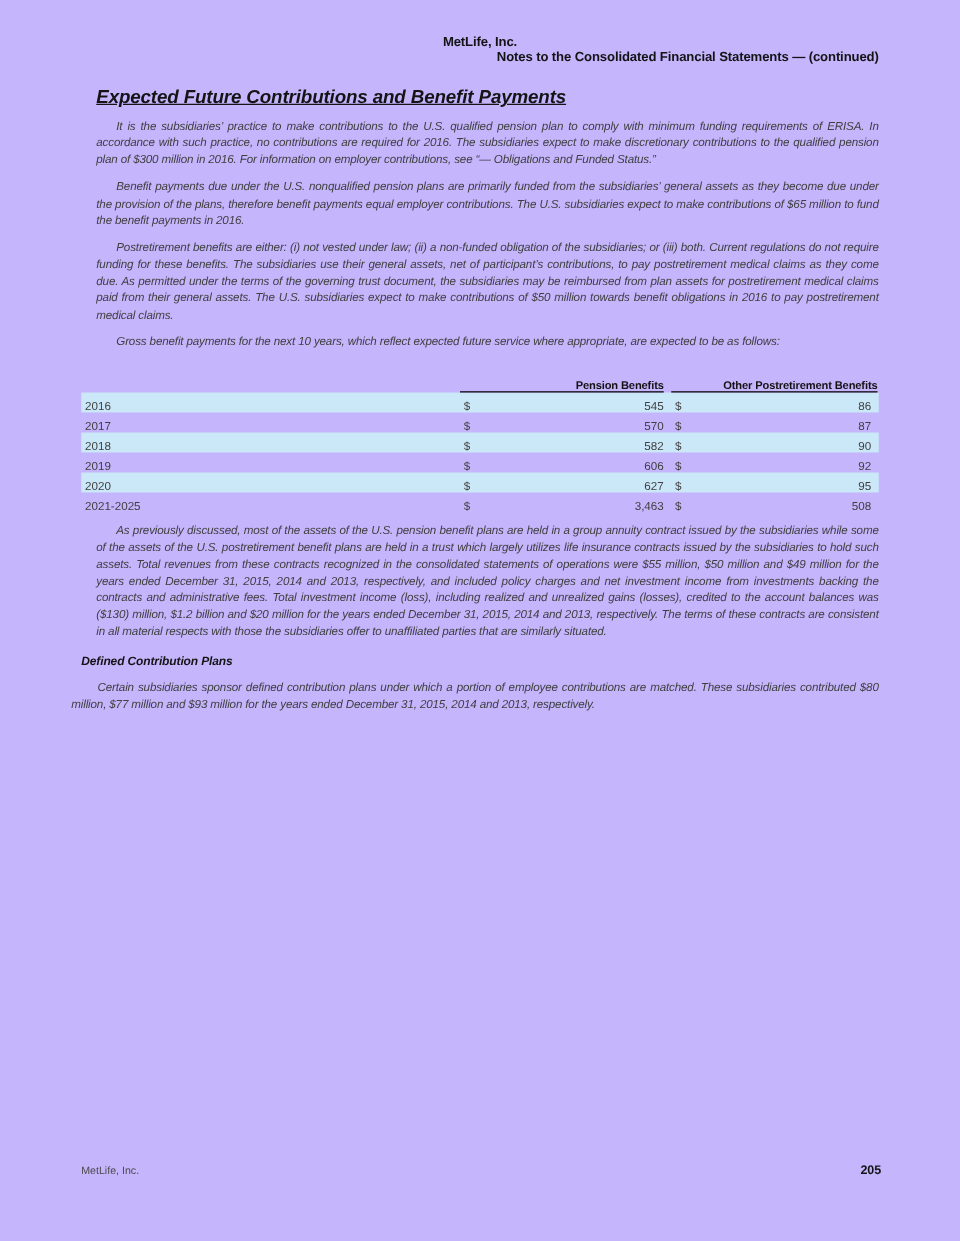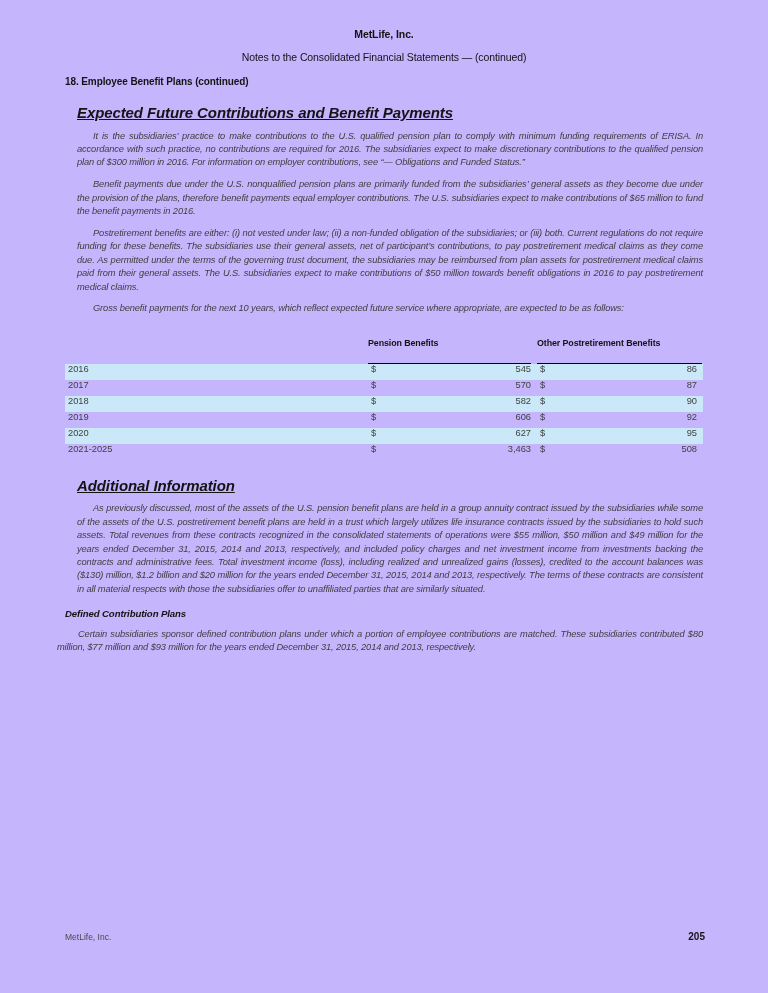--- a/index.html
+++ b/index.html
@@ -12,22 +12,22 @@
     color:#3f3f3f;
     overflow:hidden;
   }
   .content { padding:28px 65px 0 65px; }
 
   .company {
     text-align:center; font-weight:bold; font-size:10.5px; color:#141414;
     letter-spacing:-0.1px;
   }
   .doc-title {
-    text-align:center; font-weight:normal; font-size:10.5px; color:#141414;
-    margin-top:11px; letter-spacing:-0.1px;
+    text-align:right; font-weight:bold; font-size:10.5px; color:#141414;
+    letter-spacing:-0.1px;
   }
   .section-h {
     font-weight:bold; font-size:10px; color:#141414; margin-top:13px;
     letter-spacing:-0.1px;
   }
 
   .subsection { margin-left:12px; }
   .sub-h {
     font-weight:bold; font-style:italic; text-decoration:underline;
     font-size:15px; color:#141414; margin-top:17px; letter-spacing:-0.1px;
@@ -37,33 +37,33 @@
     text-align:justify; text-indent:16px;
     font-size:9.3px; line-height:13.4px; letter-spacing:-0.12px;font-style:italic;
   }
   p.single { text-align:left; }
 
   
   .tbl { margin-top:22px; font-size:9.3px; }
   .tbl-colheads { display:flex; align-items:flex-end; }
   .tbl-spacer { width:303px; }
   .colhead {
-    font-weight:bold; color:#141414; font-size:8.9px; text-align:left;
-    border-bottom:1.5px solid #000; padding-bottom:15px; letter-spacing:-0.1px;
+    font-weight:bold; color:#141414; font-size:8.9px; text-align:right;
+    border-bottom:1.5px solid #000; padding-bottom:0; letter-spacing:-0.1px;
   }
   .col-p { width:163px; }
   .col-gap { width:6px; }
   .col-o { width:165px; }
   .units-row { display:flex; }
   .units {
     margin-left:303px; width:334px; text-align:center;
     font-weight:bold; color:#141414; font-size:8.9px;
     padding:2px 0 3px 0; letter-spacing:-0.1px;
   }
-  .trow { display:flex; height:16px; align-items:flex-start; }
+  .trow { display:flex; height:16px; align-items:flex-end; }
   .trow.hl { background:#cbe8f8; }
   .trow .ylabel { width:303px; padding-left:3px; box-sizing:border-box; }
   .cell { display:flex; justify-content:space-between; box-sizing:border-box; }
   .cell.pension { width:163px; padding-left:3px; }
   .cell.other { width:165px; margin-left:6px; padding-left:3px; padding-right:5px; }
 
   .h-defined {
     font-weight:bold; font-style:italic; font-size:9.6px; color:#141414;
     margin-top:12px; letter-spacing:-0.1px;
   }
@@ -77,21 +77,20 @@
   .footer-right { font-size:10px; font-weight:bold; color:#141414; }
 </style>
 </head>
 <body>
 
 <div class="page">
   <div class="content">
 
     <div class="company">MetLife, Inc.</div>
     <div class="doc-title">Notes to the Consolidated Financial Statements — (continued)</div>
-    <div class="section-h">18. Employee Benefit Plans (continued)</div>
 
     <div class="subsection">
       <div class="sub-h">Expected Future Contributions and Benefit Payments</div>
       <p>It is the subsidiaries’ practice to make contributions to the U.S. qualified pension plan to comply with minimum funding requirements of ERISA. In accordance with such practice, no contributions are required for 2016. The subsidiaries expect to make discretionary contributions to the qualified pension plan of $300 million in 2016. For information on employer contributions, see “— Obligations and Funded Status.”</p>
       <p>Benefit payments due under the U.S. nonqualified pension plans are primarily funded from the subsidiaries’ general assets as they become due under the provision of the plans, therefore benefit payments equal employer contributions. The U.S. subsidiaries expect to make contributions of $65 million to fund the benefit payments in 2016.</p>
       <p>Postretirement benefits are either: (i) not vested under law; (ii) a non-funded obligation of the subsidiaries; or (iii) both. Current regulations do not require funding for these benefits. The subsidiaries use their general assets, net of participant’s contributions, to pay postretirement medical claims as they come due. As permitted under the terms of the governing trust document, the subsidiaries may be reimbursed from plan assets for postretirement medical claims paid from their general assets. The U.S. subsidiaries expect to make contributions of $50 million towards benefit obligations in 2016 to pay postretirement medical claims.</p>
       <p class="single">Gross benefit payments for the next 10 years, which reflect expected future service where appropriate, are expected to be as follows:</p>
     </div>
 
     <div class="tbl">
@@ -169,21 +168,20 @@
           <span>3,463</span>
         </div>
         <div class="cell other">
           <span>$</span>
           <span>508</span>
         </div>
       </div>
     </div>
 
     <div class="subsection">
-      <div class="sub-h">Additional Information</div>
       <p>As previously discussed, most of the assets of the U.S. pension benefit plans are held in a group annuity contract issued by the subsidiaries while some of the assets of the U.S. postretirement benefit plans are held in a trust which largely utilizes life insurance contracts issued by the subsidiaries to hold such assets. Total revenues from these contracts recognized in the consolidated statements of operations were $55 million, $50 million and $49 million for the years ended December 31, 2015, 2014 and 2013, respectively, and included policy charges and net investment income from investments backing the contracts and administrative fees. Total investment income (loss), including realized and unrealized gains (losses), credited to the account balances was ($130) million, $1.2 billion and $20 million for the years ended December 31, 2015, 2014 and 2013, respectively. The terms of these contracts are consistent in all material respects with those the subsidiaries offer to unaffiliated parties that are similarly situated.</p>
     </div>
 
     <div class="h-defined">Defined Contribution Plans</div>
     <p class="p-defined">Certain subsidiaries sponsor defined contribution plans under which a portion of employee contributions are matched. These subsidiaries contributed $80 million, $77 million and $93 million for the years ended December 31, 2015, 2014 and 2013, respectively.</p>
 
   </div>
 
   <div class="footer">
     <span class="footer-left">MetLife, Inc.</span>

